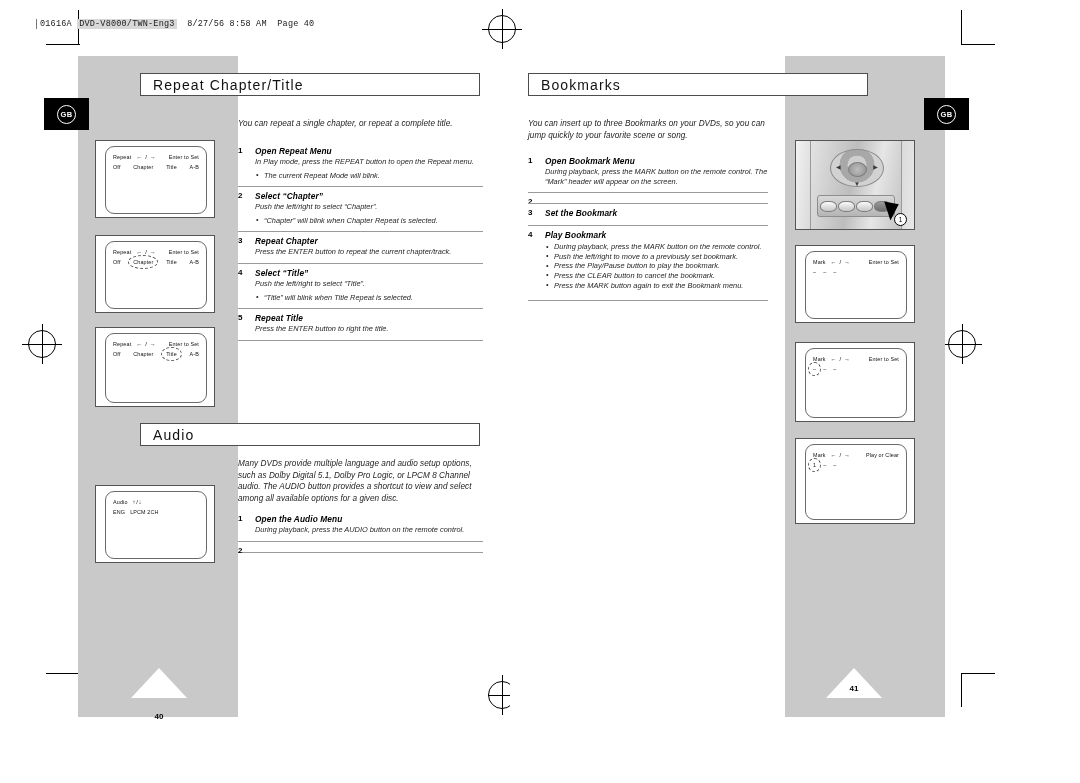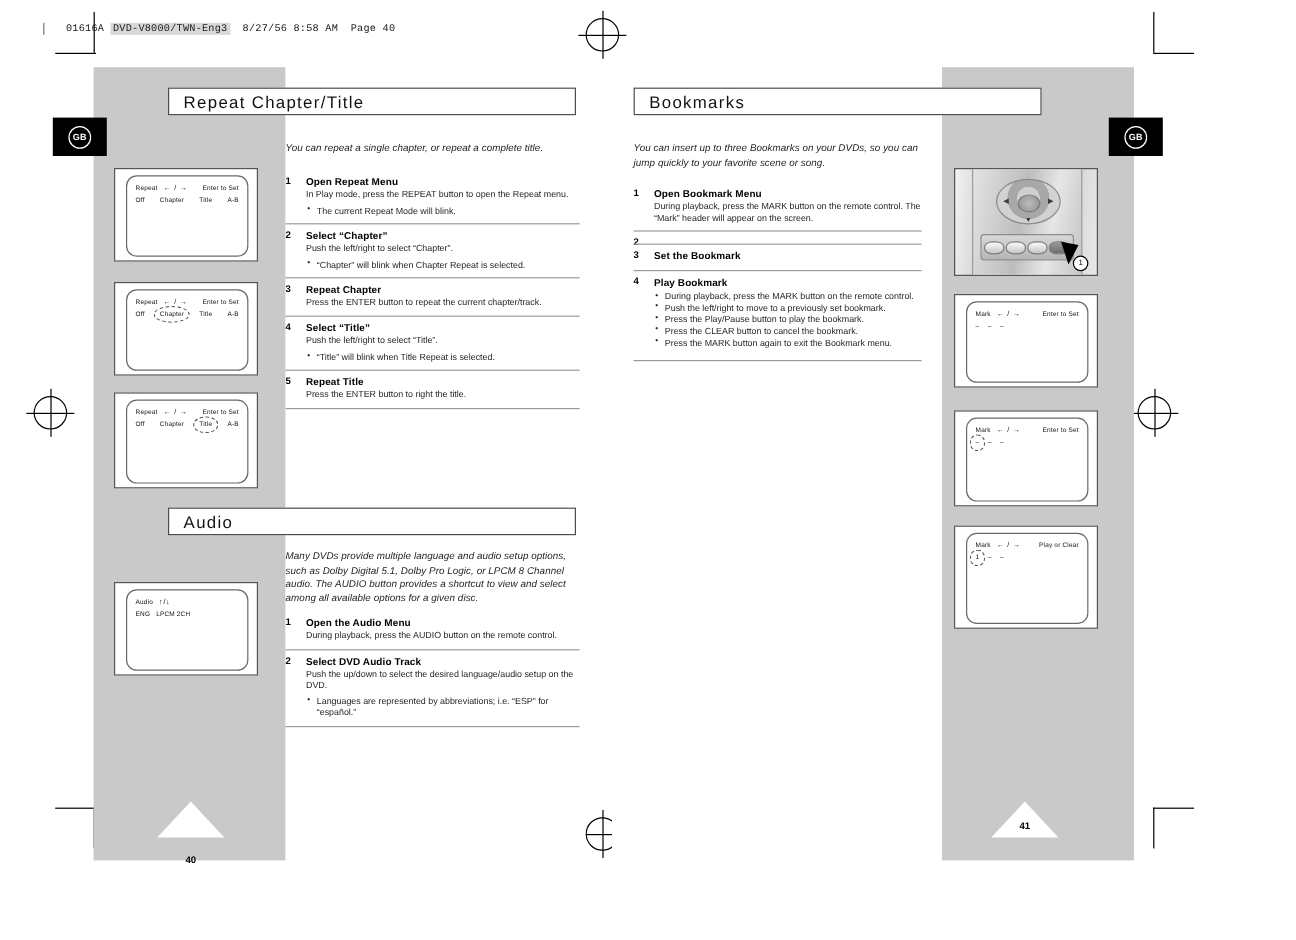--- a/index.html
+++ b/index.html
@@ -26,21 +26,21 @@
   .reg::before { left: 50%; top: -7px; width: 1px; height: 40px; margin-left: -0.5px; }
   .reg::after  { top: 50%; left: -7px; height: 1px; width: 40px; margin-top: -0.5px; }
 
   
   .slug {
     position: absolute; left: 36px; top: 19px;
     font-family: "Liberation Mono", monospace;
     font-size: 8.5px; letter-spacing: .2px;
     color: #1a1a1a; white-space: pre;
     border-left: 1px solid #777;
-    padding-left: 18px;
+    padding-left: 3px;
   }
   .slug .boxed {
     background: #d8d8d8;
     padding: 0 2px;
   }
 
   
   .sheet {
     position: absolute;
     background: #ffffff;
@@ -96,21 +96,21 @@
     position: relative;
     border-top: 1px solid #9a9a9a;
     padding: 4px 0 6px 0;
   }
   .step.first { border-top: none; padding-top: 0; }
   .step-num {
     position: absolute; left: 0; top: 4px;
     font-size: 8px; font-weight: bold; color: #000;
   }
   .step.first .step-num { top: 0; }
-  .step-body { margin-left: 17px; }
+  .step-body { margin-left: 17px; font-style: italic; }
   .step-title {
     font-size: 8.3px; font-weight: bold; color: #000;
     margin-bottom: 1px; letter-spacing: .1px;
   }
   .step-desc {
     font-size: 7.4px; line-height: 9.6px; color: #262626;
   }
   .bullets { margin-top: 4px; }
   .bullet {
     font-size: 7.4px; line-height: 9.6px; color: #262626;
@@ -398,27 +398,20 @@
   <div class="step first">
     <div class="step-num">1</div>
     <div class="step-body">
       <div class="step-title">Open the Audio Menu</div>
       <div class="step-desc">During playback, press the AUDIO button on the remote control.</div>
     </div>
   </div>
 
   <div class="step">
     <div class="step-num">2</div>
-    <div class="step-body">
-      <div class="step-title">Select DVD Audio Track</div>
-      <div class="step-desc">Push the up/down to select the desired language/audio setup on the DVD.</div>
-      <div class="bullets">
-        <div class="bullet">Languages are represented by abbreviations; i.e. “ESP” for “español.”</div>
-      </div>
-    </div>
   </div>
 
   <div class="rule-bottom" style="height:1px;"></div>
 </div>
 
 <div class="folio" style="left:131px;top:668px;"></div>
 <div class="folio-num" style="left:131px;top:684px;width:56px;margin-top:28px;">40</div>
 
 <div class="sheet" style="left:510px;top:56px;width:275px;height:661px;"></div>
 <div class="graybar" style="left:785px;top:56px;width:160px;height:661px;"></div>

